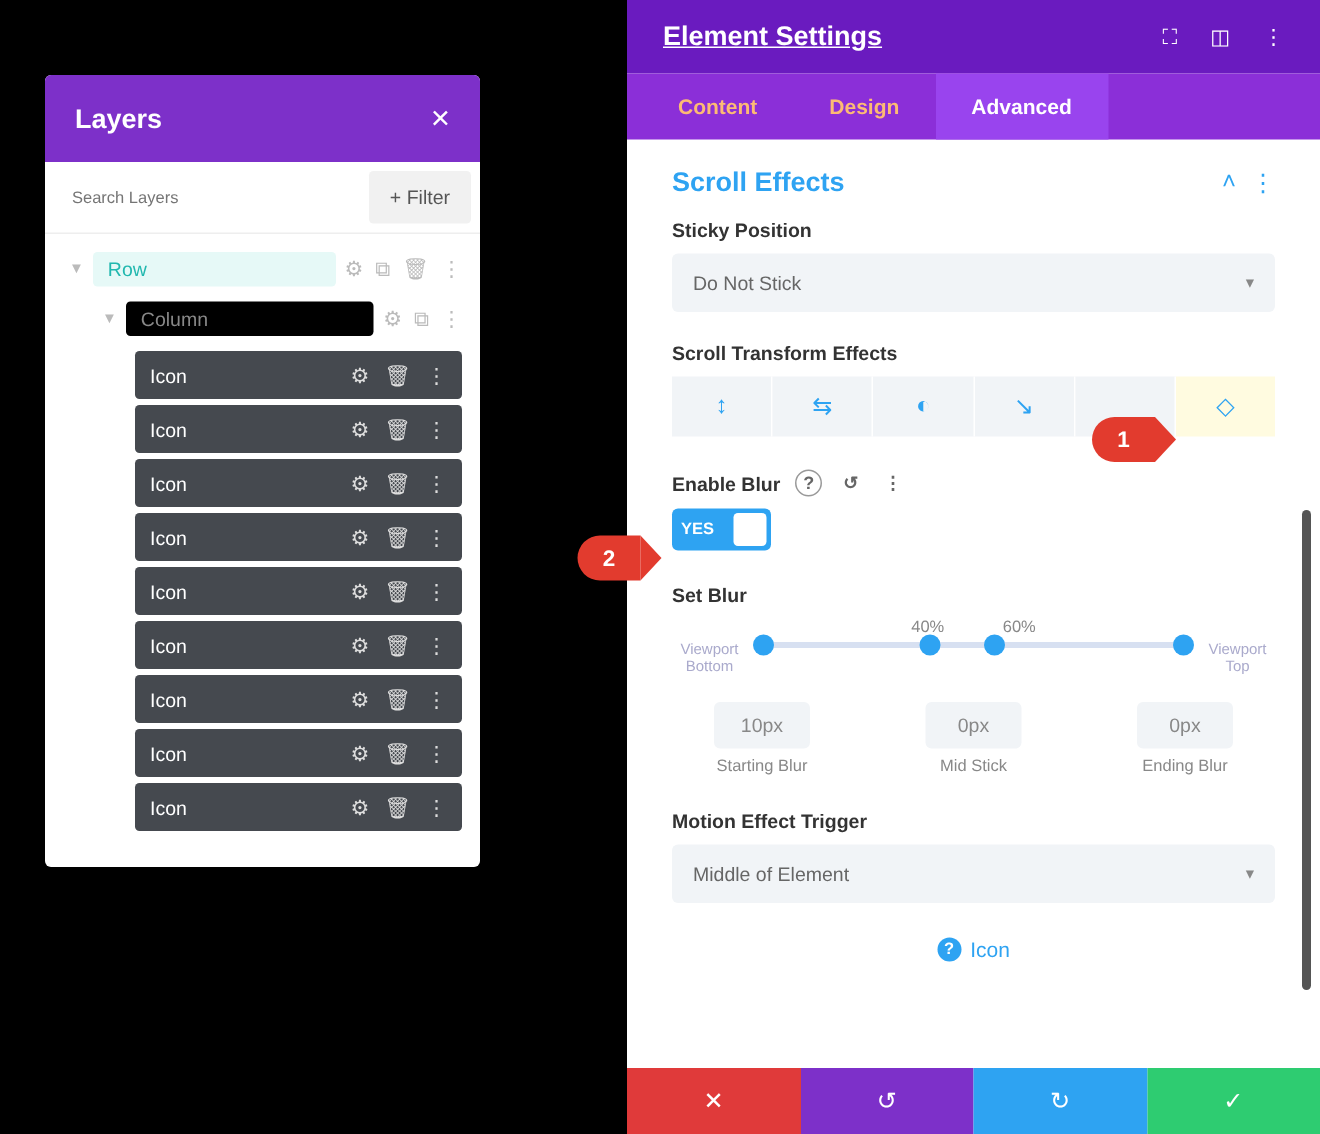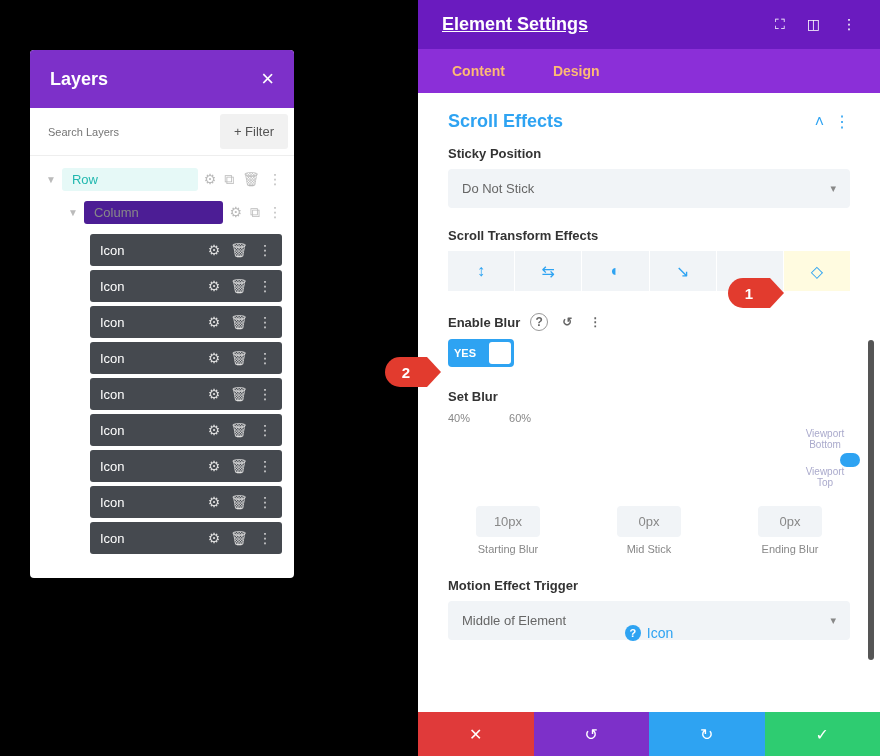--- a/index.html
+++ b/index.html
@@ -1,20 +1,20 @@
 <!DOCTYPE html>
 <html><head>
 <meta charset="utf-8">
 <style>
   * { box-sizing: border-box; margin: 0; padding: 0; font-family: -apple-system, "Helvetica Neue", Arial, sans-serif; }
   body { background: #000; width: 880px; height: 756px; position: relative; overflow: hidden; }
 
   
   .layers-panel {
-    position: absolute; left: 30px; top: 50px; width: 264px; background: #fff;
+    position: absolute; left: 30px; top: 50px; width: 290px; background: #fff;
     border-radius: 4px; box-shadow: 0 0 30px rgba(0,0,0,.5);
   }
   .layers-header {
     background: #7d30c9; color: #fff; padding: 16px 20px; display: flex;
     justify-content: space-between; align-items: center; border-radius: 4px 4px 0 0;
   }
   .layers-header h3 { font-size: 18px; font-weight: 600; }
   .close-x { font-size: 22px; cursor: pointer; }
 
   .layers-search-row {
@@ -31,21 +31,21 @@
   .layers-tree { padding: 8px 12px 20px 12px; }
   .row-header, .col-header {
     display: flex; align-items: center; gap: 6px; padding: 4px 0 6px 0;
   }
   .tri { color: #bbb; font-size: 10px; margin-left: 4px; cursor: pointer; }
   .row-label {
     color: #22b8af; background: #e6f9f7; padding: 4px 10px; border-radius: 3px;
     font-size: 13px; flex: 1; cursor: pointer;
   }
   .col-label {
-    color: #888; background: #4c1d95; padding: 4px 10px; border-radius: 3px;
+    color: #888; background: #000000; padding: 4px 10px; border-radius: 3px;
     font-size: 13px; flex: 1; cursor: pointer;
   }
   .mini-controls { display: flex; gap: 8px; color: #bbb; font-size: 14px; }
   .mini-controls span { cursor: pointer; }
 
   .col-header { padding-left: 22px; }
 
   .icon-row {
     background: #45494f; color: #fff; margin: 4px 0 4px 48px; padding: 8px 10px;
     border-radius: 3px; display: flex; align-items: center; font-size: 13px; gap: 36px;
@@ -112,22 +112,22 @@
   .toggle {
     width: 66px; height: 28px; background: #2ea3f2; border-radius: 4px; position: relative;
     display: flex; align-items: center; padding: 0 6px; cursor: pointer; margin: 8px 0 22px 0;
     color: #fff; font-size: 11px; font-weight: 700;
   }
   .toggle .knob {
     position: absolute; right: 3px; width: 22px; height: 22px; background: #fff; border-radius: 3px;
   }
 
   .slider-area { margin-bottom: 22px; }
-  .slider-percents { display: flex; justify-content: flex-start; gap: 39px; font-size: 11px; color: #888; margin-bottom: 4px; }
-  .slider-wrap { position: relative; display: flex; align-items: flex-end; gap: 8px; flex-direction: column; }
+  .slider-percents { display: flex; justify-content: center; gap: 39px; font-size: 11px; color: #888; margin-bottom: 4px; }
+  .slider-wrap { position: relative; display: flex; align-items: flex-start; gap: 8px; }
   .vp-lbl { font-size: 10px; color: #aac; text-align: center; width: 50px; line-height: 1.1; }
   .track {
     flex: 1; height: 4px; background: #d7e0f1; border-radius: 2px; position: relative;
   }
   .handle {
     position: absolute; top: -5px; width: 14px; height: 14px; background: #2ea3f2;
     border-radius: 50%; cursor: pointer;
   }
   .h1 { left: -4px; }
   .h2 { left: 40%; transform: translateX(-7px);}
@@ -298,20 +298,21 @@
     <div class="topbar-icons">
       <span>⛶</span>
       <span>◫</span>
       <span>⋮</span>
     </div>
   </div>
 
   <div class="tabs">
     <div class="tab">Content</div>
     <div class="tab">Design</div>
+    <div class="tab active">Advanced</div>
   </div>
 
   <div class="body">
 
     <div class="section-head">
       <h4>Scroll Effects</h4>
       <div class="right">
         <span>˄</span>
         <span>⋮</span>
       </div>

